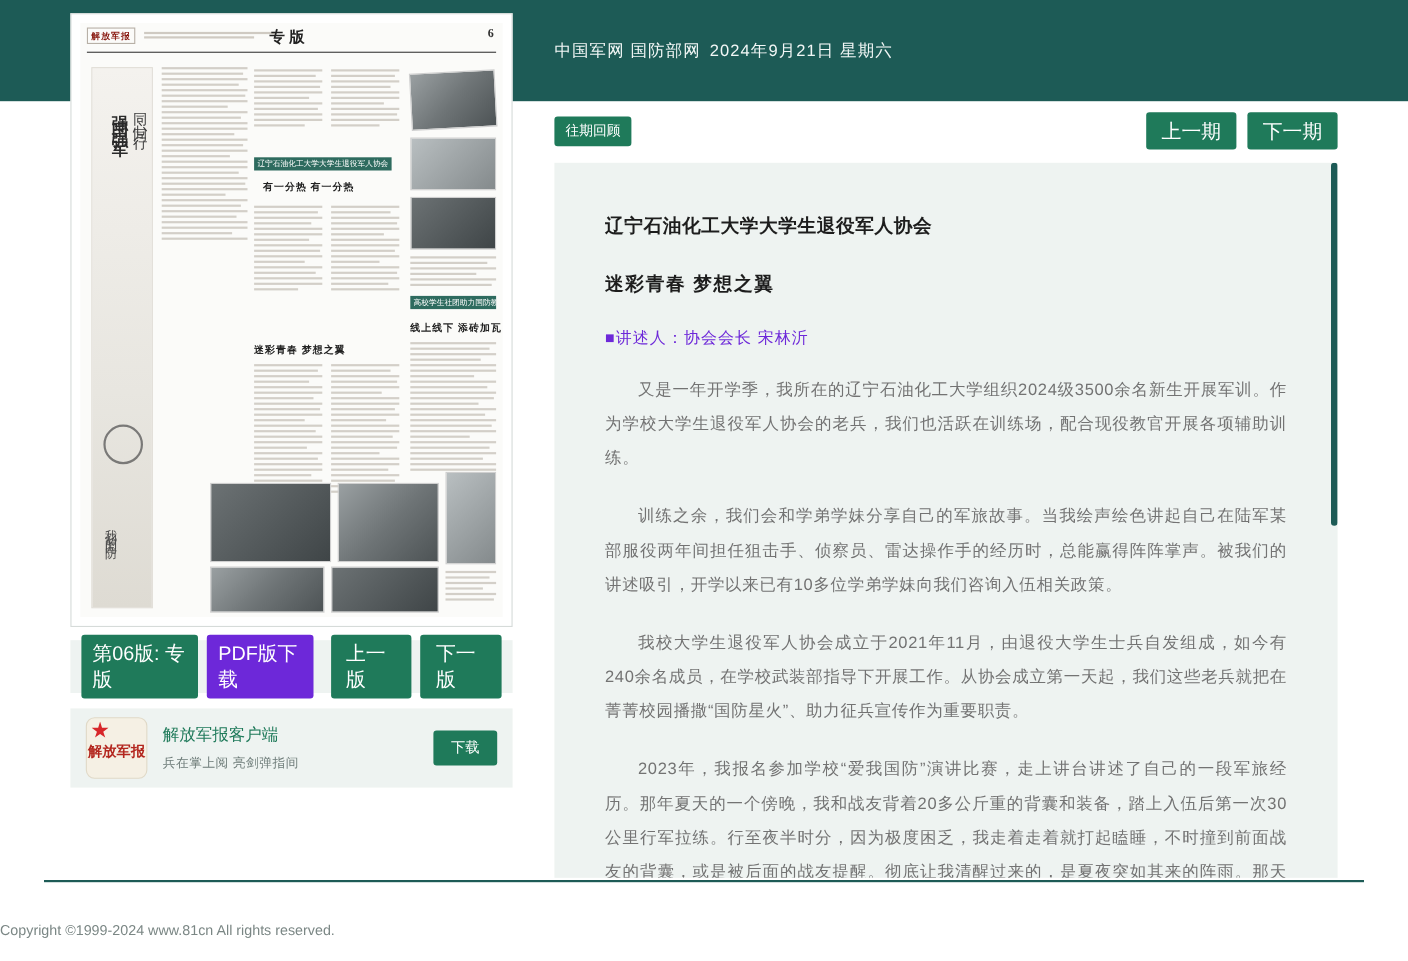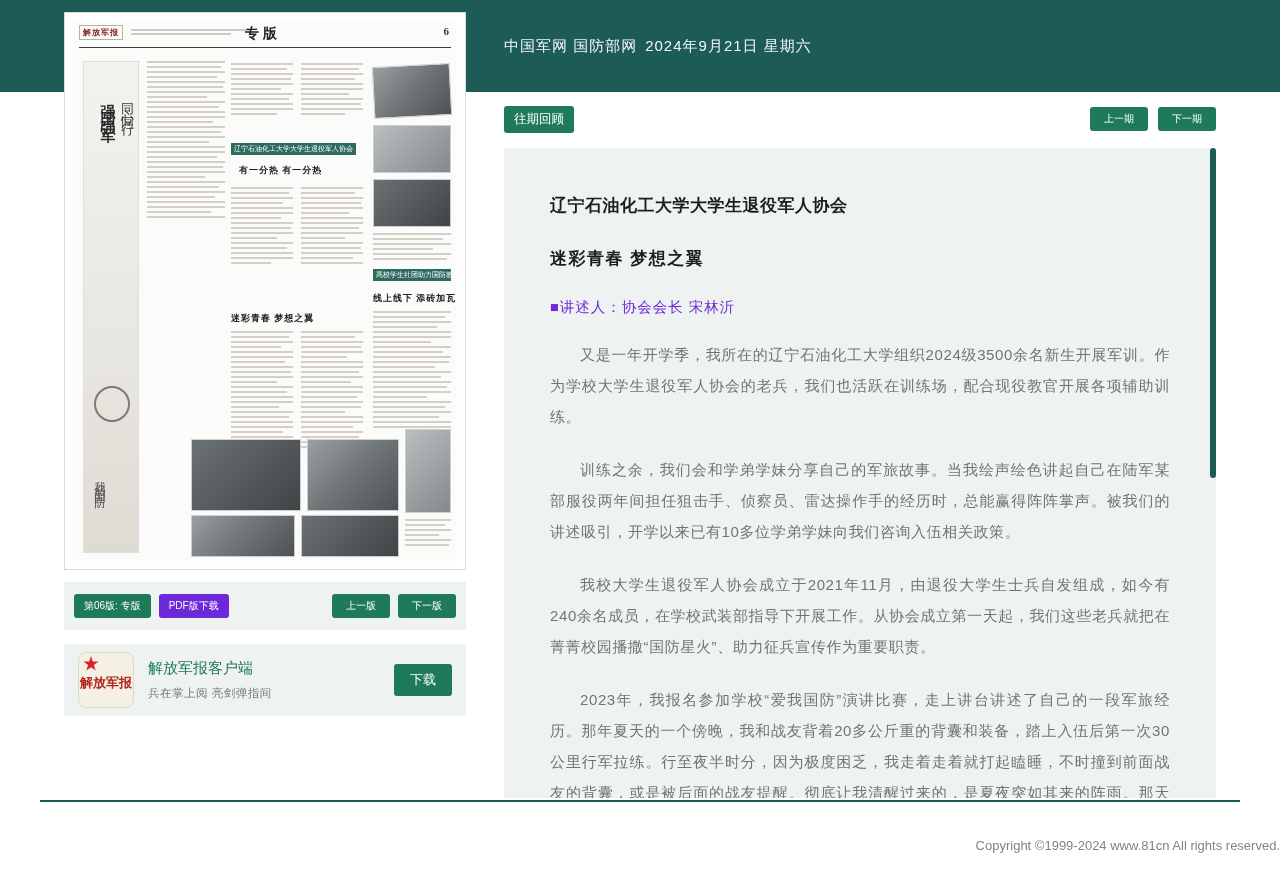--- a/index.html
+++ b/index.html
@@ -197,21 +197,21 @@
   .thumb-actions {
     margin-top: 12px;
     width: 402px; height: 48px;
     background: #eef3f1;
     display: flex; align-items: center;
     padding: 0 10px;
     gap: 8px;
   }
   .btn {
     display: inline-flex; align-items: center; justify-content: center;
-    font-size: 10px;
+    font-size: 18px;
     border-radius: 3px;
     cursor: pointer;
     user-select: none;
   }
   .btn-green {
     background: #1f7a5a; color: #ffffff;
     padding: 5px 10px;
   }
   .btn-dark {
     background: #6d28d9; color: #ffffff;
@@ -320,21 +320,21 @@
     border-radius: 3px;
   }
 
   
   .footer-rule {
     position: absolute; left: 40px; top: 800px;
     width: 1200px; border-top: 2px solid #1d5b56;
   }
   .footer-text {
     position: absolute; left: 0; top: 838px;
-    width: 1280px; text-align: right;
+    width: 1280px; text-align: left;
     font-size: 13px; color: #7b8785;
   }
 </style>
 </head>
 <body>
 
 <div class="page">
 
   <div class="header">
     <div class="header-left-pad"></div>

